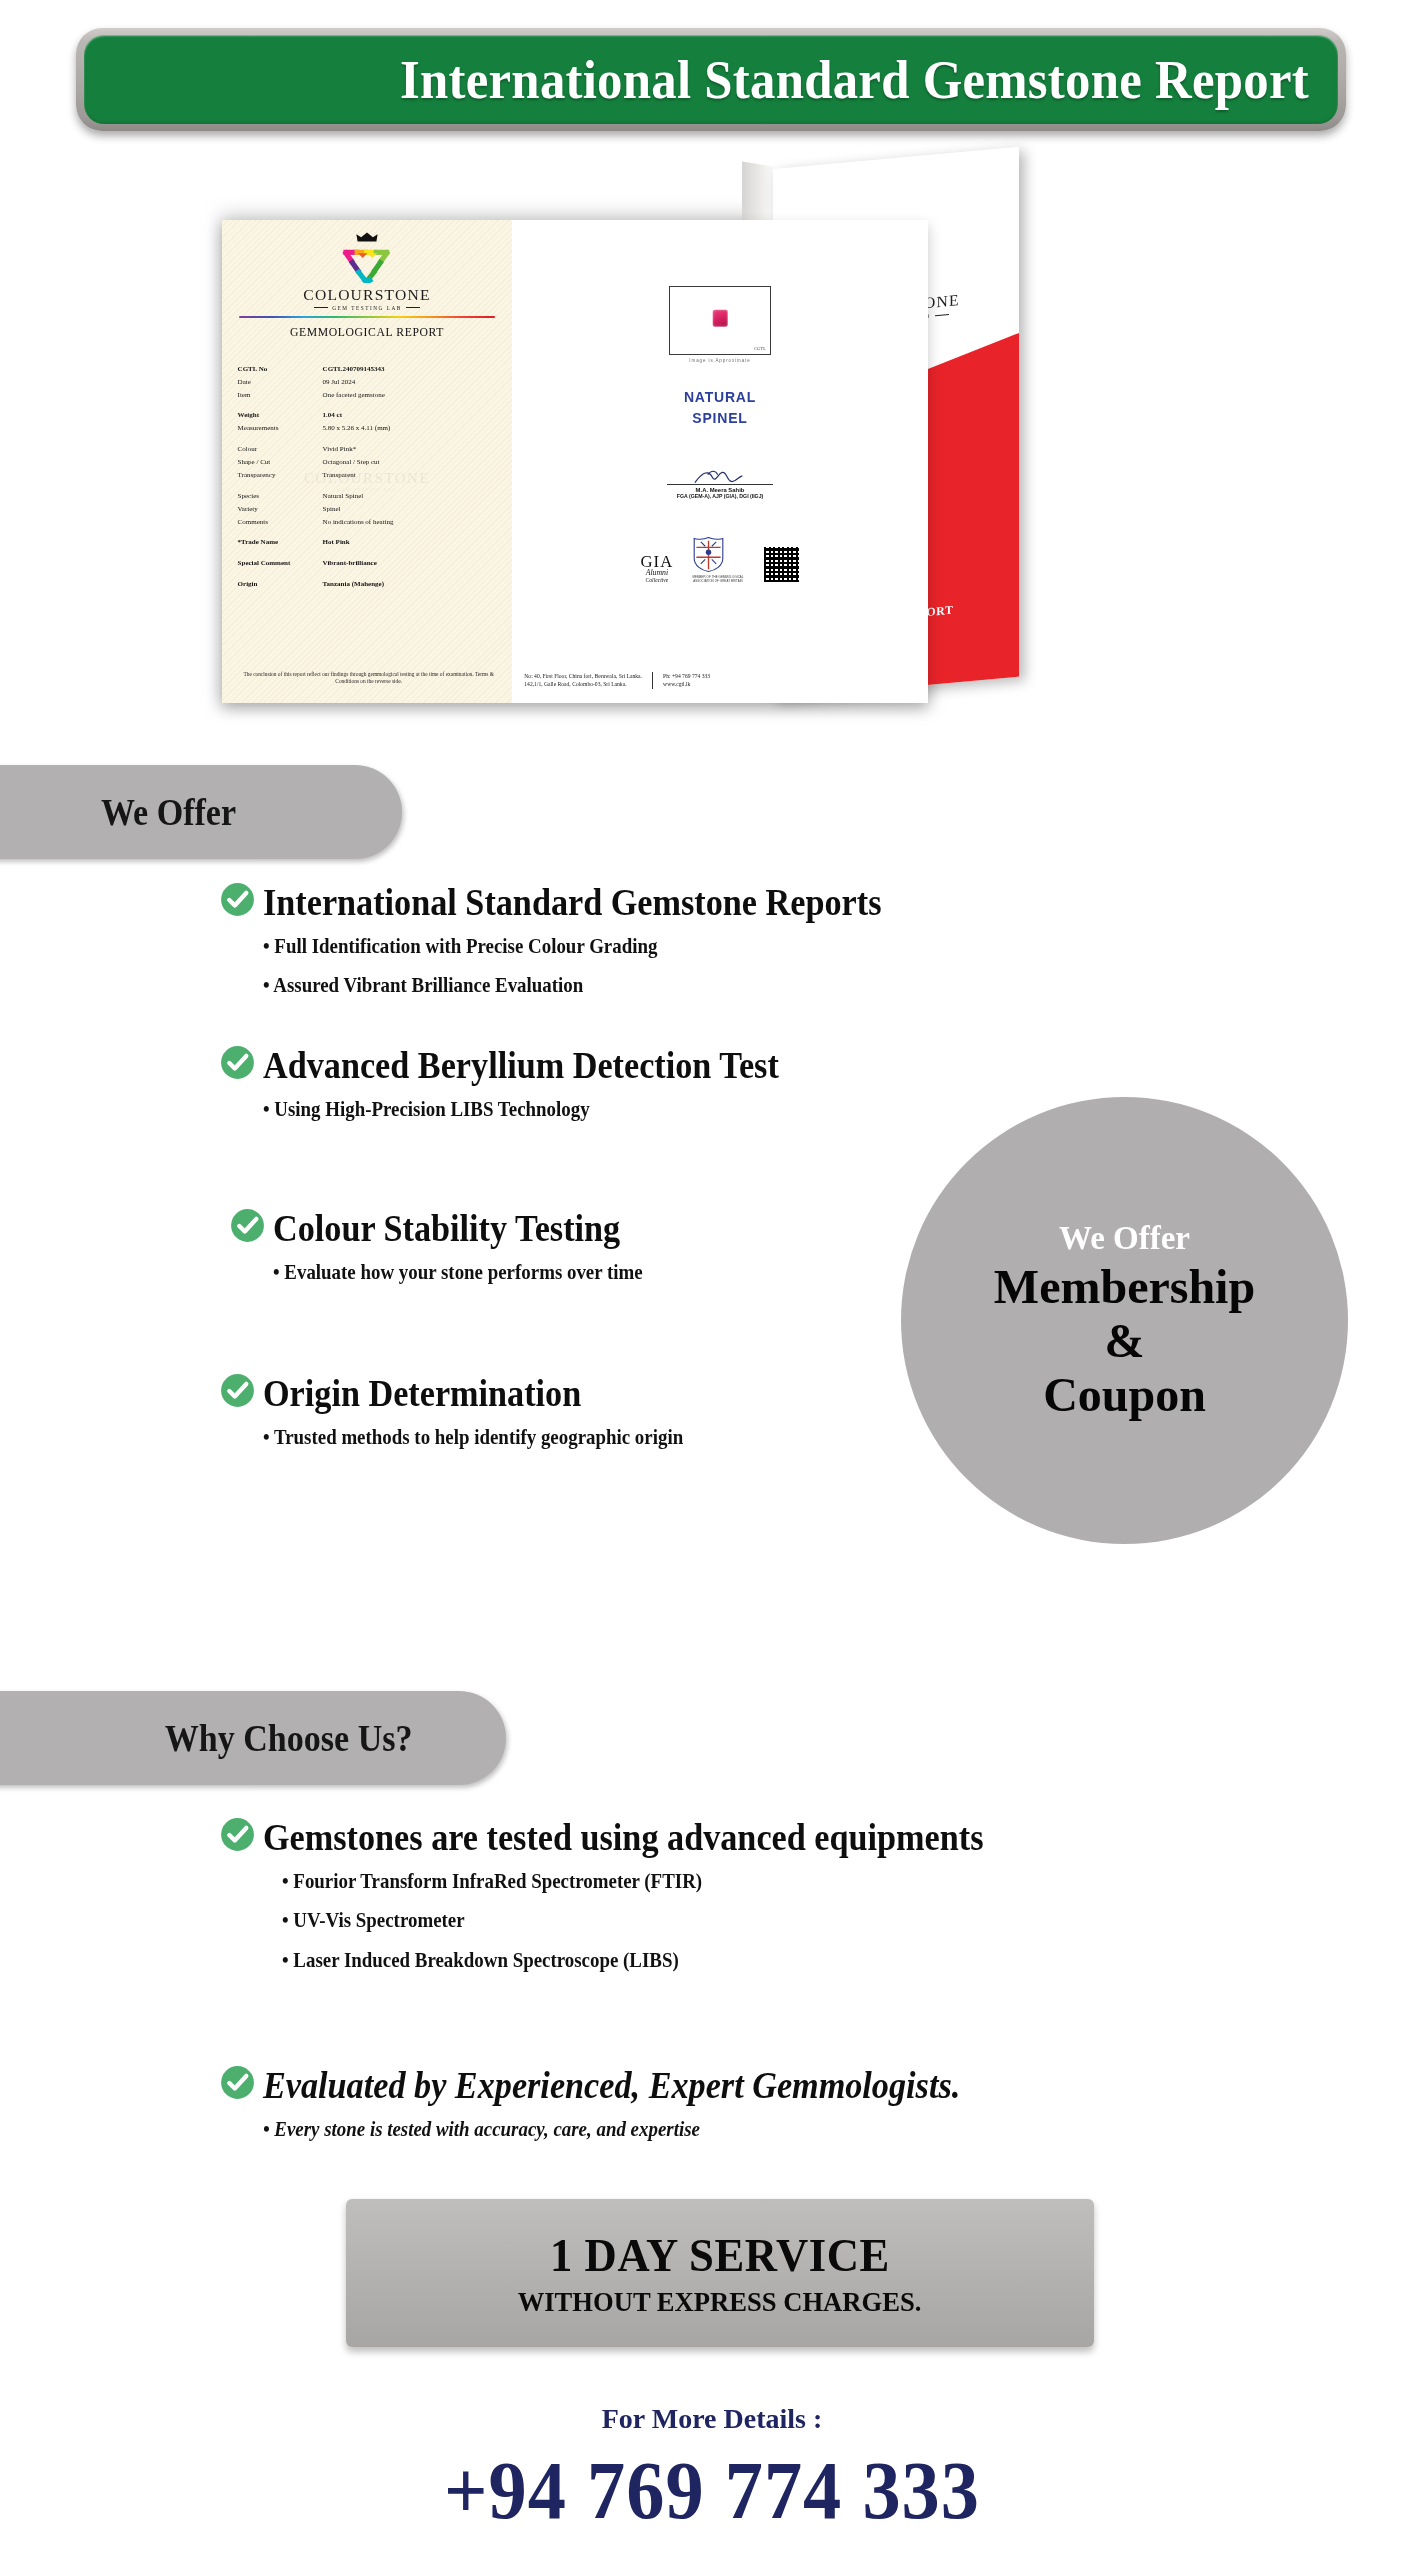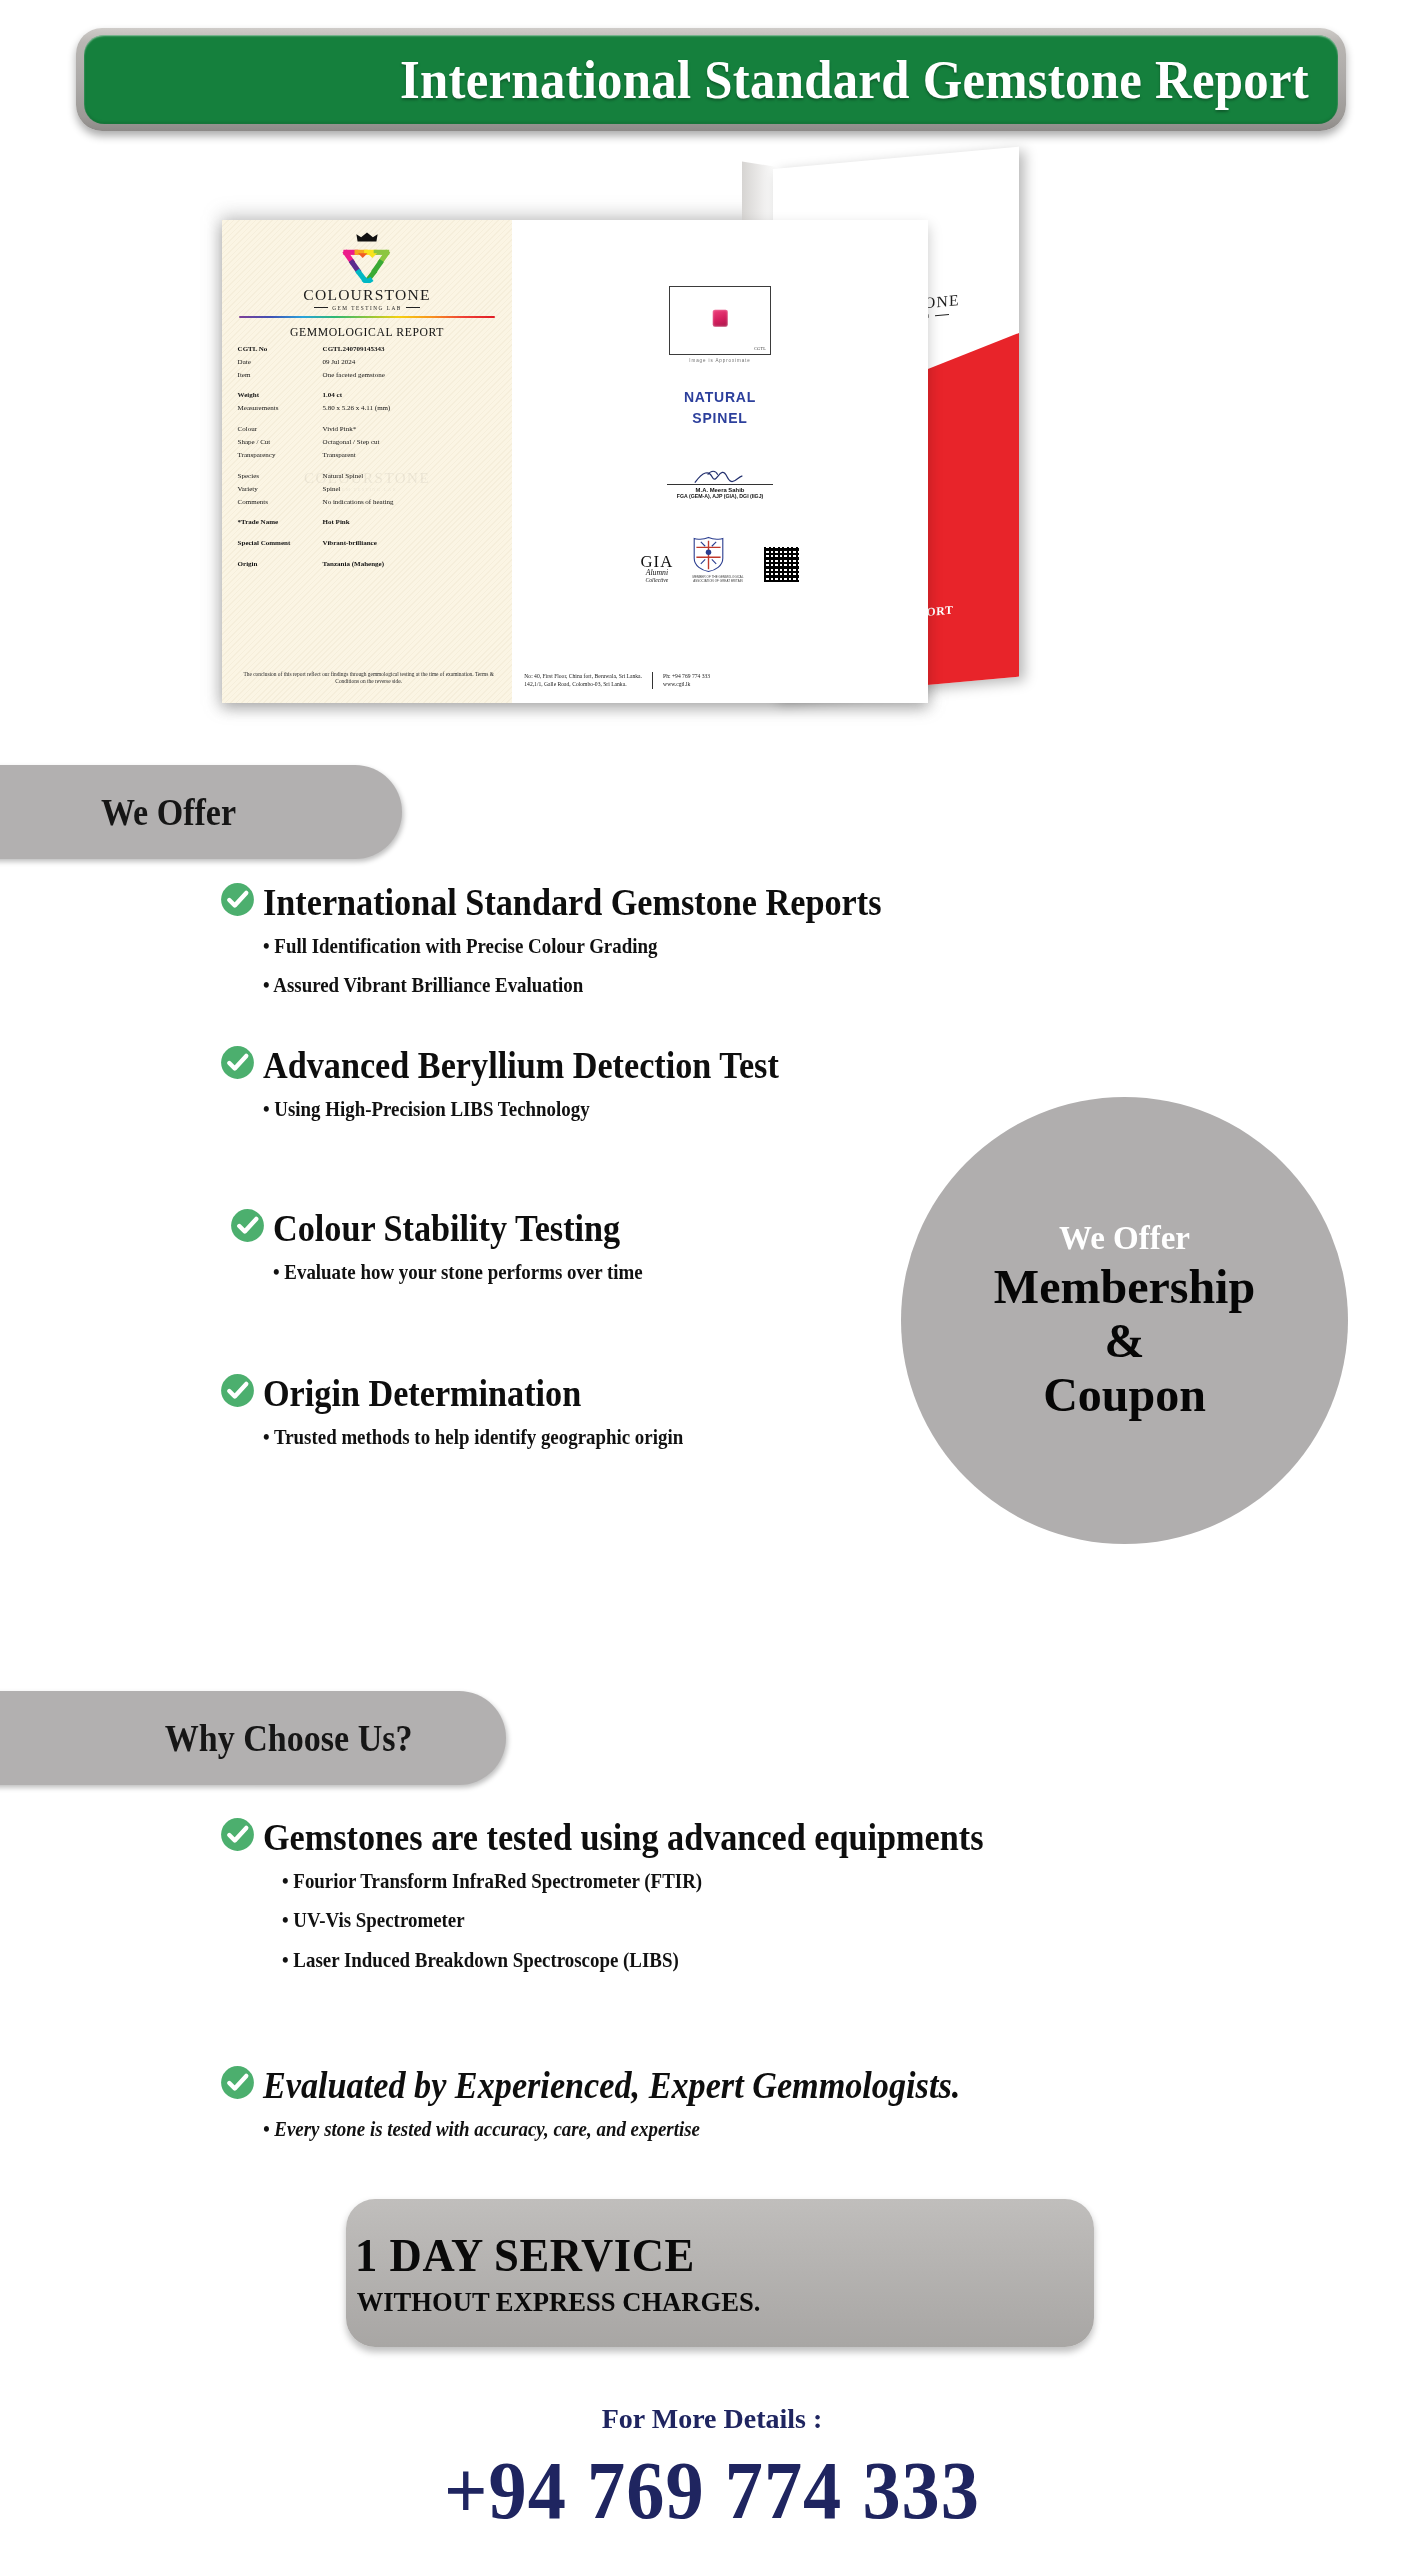--- a/index.html
+++ b/index.html
@@ -87,21 +87,21 @@
   .cs-rule{width:14.5px;height:1.1px;background:#222;}
   .cs-sub{font-size:5.3px;letter-spacing:1.5px;color:#222;font-family:"Liberation Serif",serif;}
   .rainbow-bar{
     height:2.2px;margin:5px 1.1px 0;border-radius:1.1px;
     background:linear-gradient(90deg,#7e3f98,#3f51b5,#29a3dc,#2eb872,#8bc53f,#f5d00f,#f7941e,#ef4136,#e01b24);
   }
   .report-head{
     text-align:center;font-size:11.7px;letter-spacing:0.6px;color:#111;margin-top:7.8px;
     font-family:"Liberation Serif",serif;
   }
-  .spec-table{margin-top:4px;font-size:7px;color:#141414;}
+  .spec-table{margin-top:24px;font-size:7px;color:#141414;}
   .spec-row{display:flex;line-height:1.85;}
   .spec-row.gap{margin-top:7.8px;}
   .spec-k{width:85px;flex:0 0 85px;}
   .spec-v{flex:1;}
   .spec-row.b .spec-k,.spec-row.b .spec-v{font-weight:bold;}
   .disclaimer{
     position:absolute;left:15.6px;right:12.3px;bottom:16.7px;
     font-size:5.4px;line-height:1.45;color:#2a2a2a;text-align:center;
   }
   .wm{
@@ -184,24 +184,24 @@
   .circle{
     position:absolute;left:901px;top:1097px;width:447px;height:447px;border-radius:50%;
     background:#b0aeae;display:flex;flex-direction:column;align-items:center;justify-content:center;
   }
   .circle-top{color:#fff;font-size:33px;font-weight:bold;font-family:"Liberation Serif",serif;margin-bottom:3.3px;}
   .circle-big{color:#060606;font-size:48px;font-weight:bold;line-height:1.12;font-family:"Liberation Serif",serif;}
 
   
   .day-wrap{
     position:absolute;left:346px;top:2199px;width:748px;height:148px;
-    border-radius:29px;
+    border-radius:6px;
     background:linear-gradient(180deg,#c0bebc 0%,#b5b3b1 45%,#a8a6a4 100%);
     box-shadow:0 4.5px 7.8px rgba(0,0,0,.25);
-    display:flex;flex-direction:column;align-items:flex-start;justify-content:center;
+    display:flex;flex-direction:column;align-items:center;justify-content:center;
   }
   .day-main{font-size:47px;font-weight:bold;color:#0a0a0a;letter-spacing:0.6px;font-family:"Liberation Serif",serif;transform:scaleX(.95);}
   .day-sub{font-size:28px;font-weight:bold;color:#0a0a0a;margin-top:4.5px;font-family:"Liberation Serif",serif;transform:scaleX(.95);}
 
   
   .more{
     position:absolute;left:0;right:0;top:2403px;text-align:center;
     font-size:28px;font-weight:bold;color:#1f2560;font-family:"Liberation Serif",serif;
   }
   .phone{

